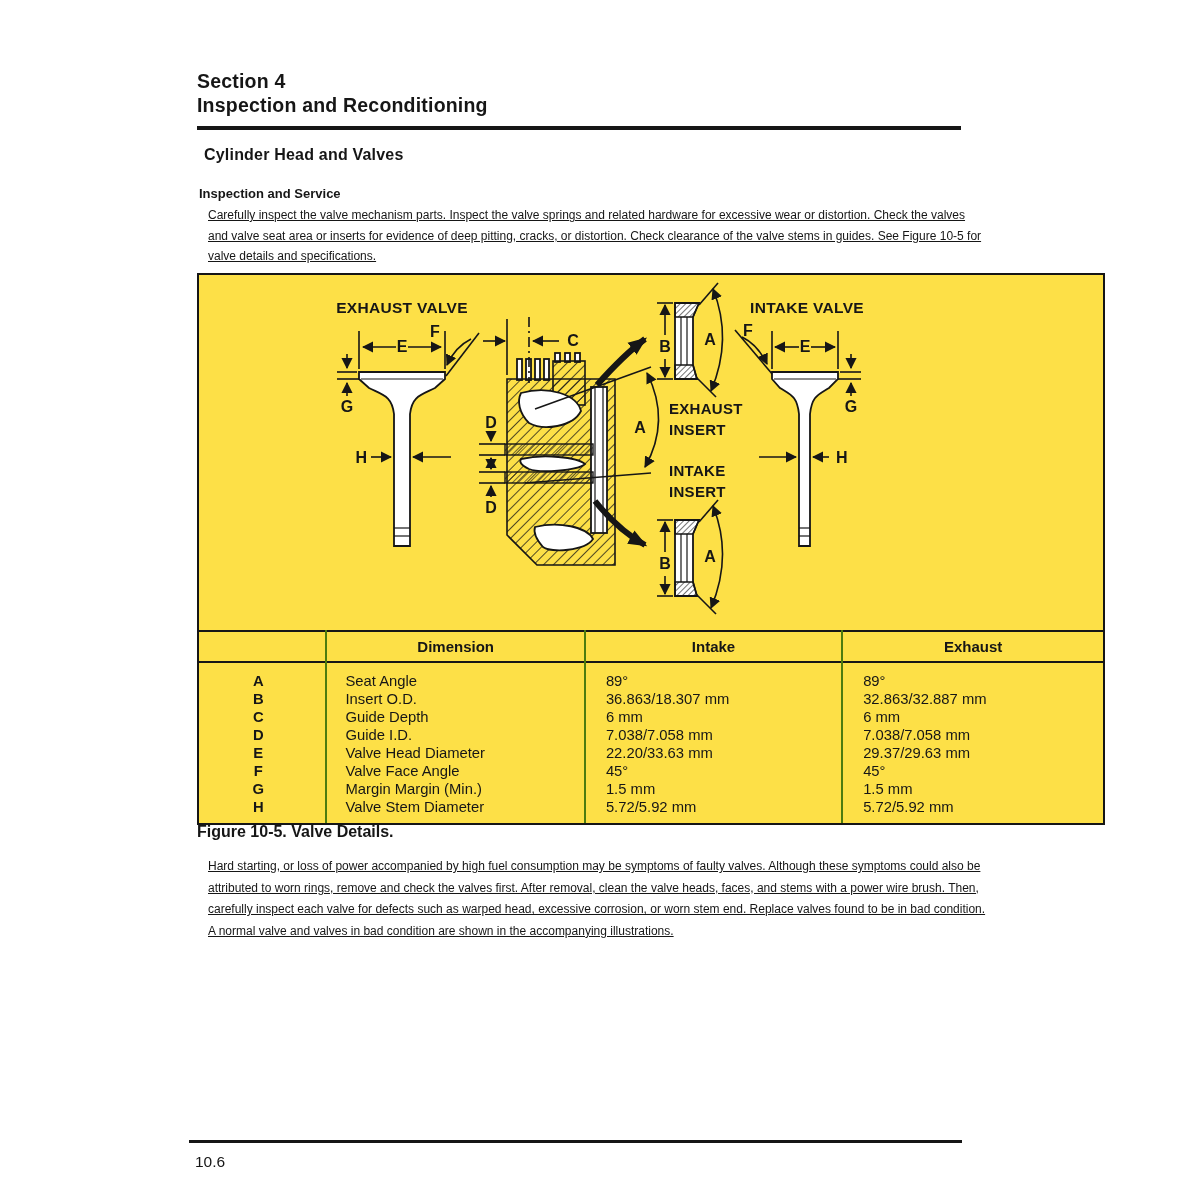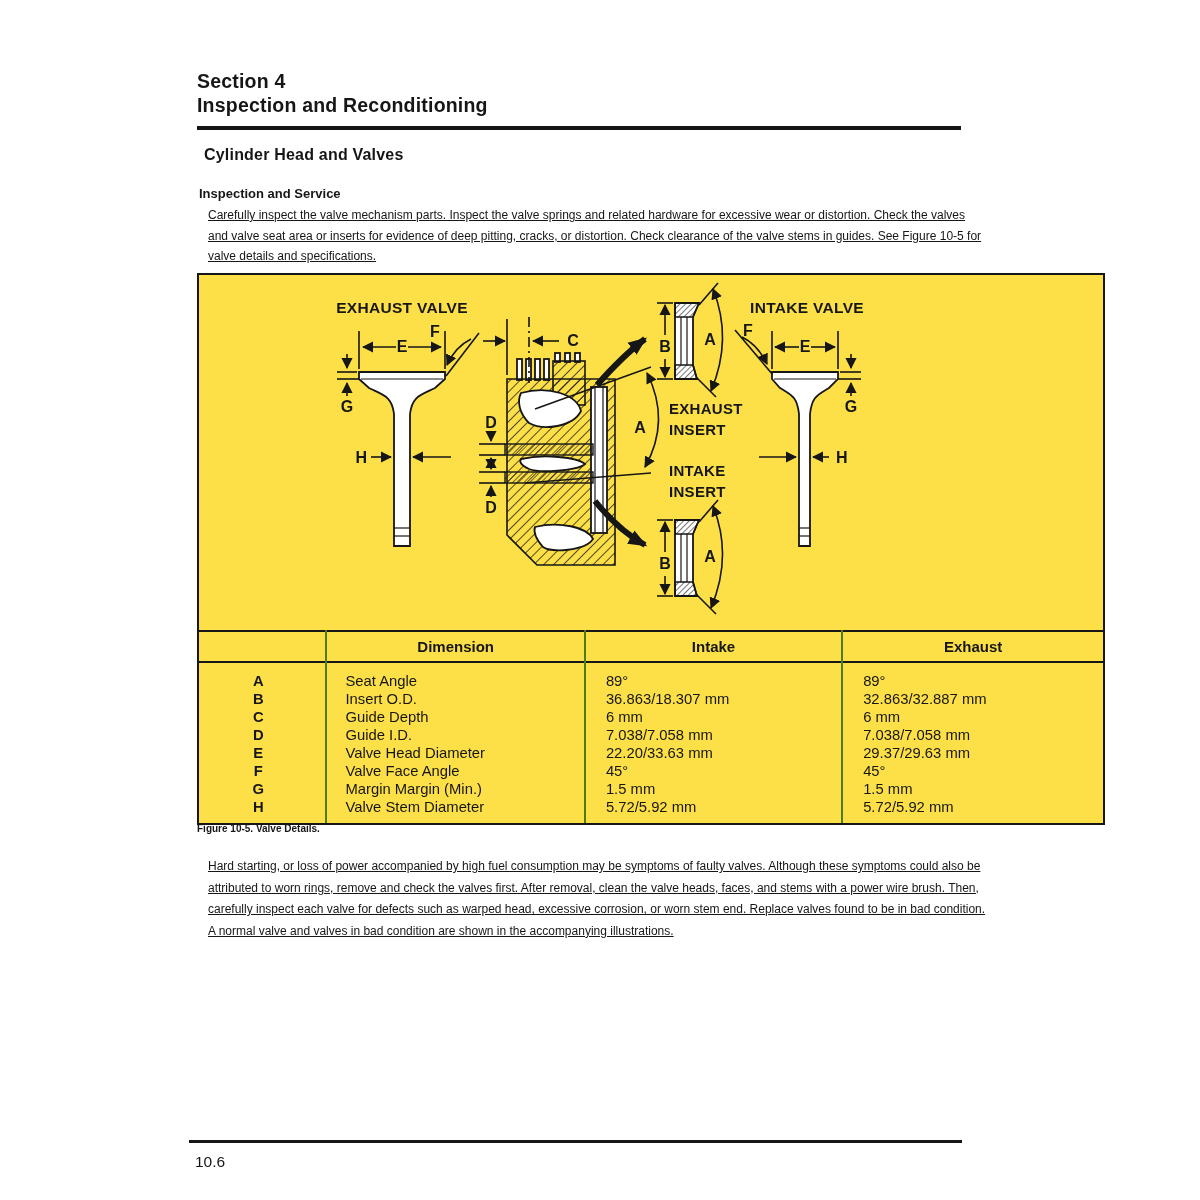--- a/index.html
+++ b/index.html
@@ -18,21 +18,21 @@
   .diagram svg{display:block;}
   .figure-box table{width:100%;border-collapse:collapse;border-top:2.5px solid #161616;font-size:14.8px;color:#161616;table-layout:fixed;}
   thead tr{border-bottom:2.5px solid #161616;}
   thead th{height:29px;font-size:15px;font-weight:700;text-align:center;padding:0;}
   th.cb,td.cb{border-right:2px solid #4d7c0f;}
   tbody td{line-height:18px;padding:0 0 0 20px;overflow:hidden;white-space:nowrap;}
   tbody td.letter{text-align:center;padding:0 8px 0 0;font-weight:700;}
   tbody td.dim{padding-left:18px;}
   tbody tr.first td{padding-top:9px;}
   tbody tr.last td{padding-bottom:7px;}
-  .caption{left:197px;top:823px;font-size:10px;font-weight:700;}
+  .caption{left:197px;top:823px;font-size:16px;font-weight:700;}
   .foot-rule{left:189px;top:1140px;width:773px;height:3px;background:#161616;}
   .page-num{left:195px;top:1153px;font-size:15.5px;font-weight:400;}
   
   .ln{stroke:#161616;stroke-width:1.6;fill:none;}
   .thin{stroke-width:1.2;}
   .shape{fill:#ffffff;stroke:#161616;stroke-width:1.8;}
   .hatch{fill:url(#hatch);stroke:#161616;stroke-width:1.6;}
   .hatchd{fill:url(#hatchd);stroke:#161616;stroke-width:1.4;}
   .fat{stroke:#161616;stroke-width:6;fill:none;}
   .cdash{stroke-dasharray:10 4 2 4;}

